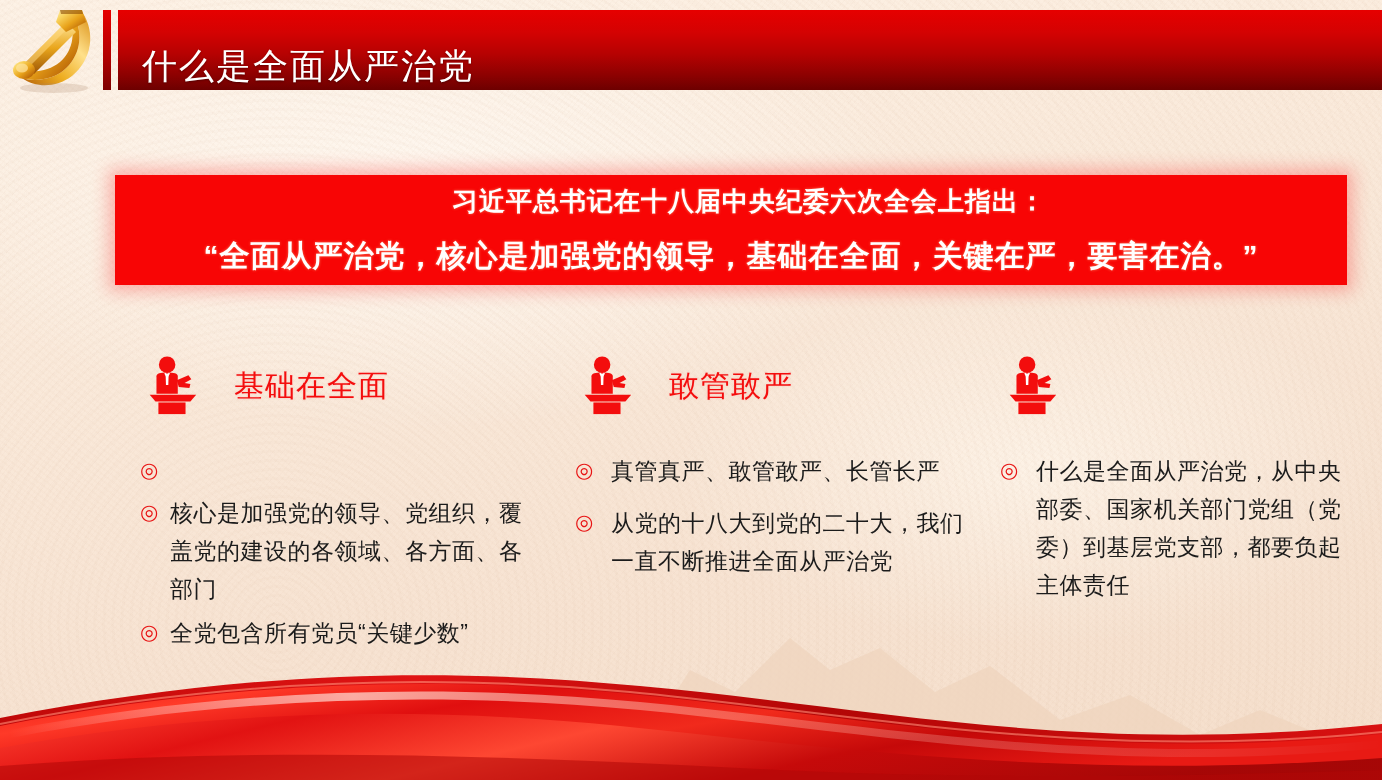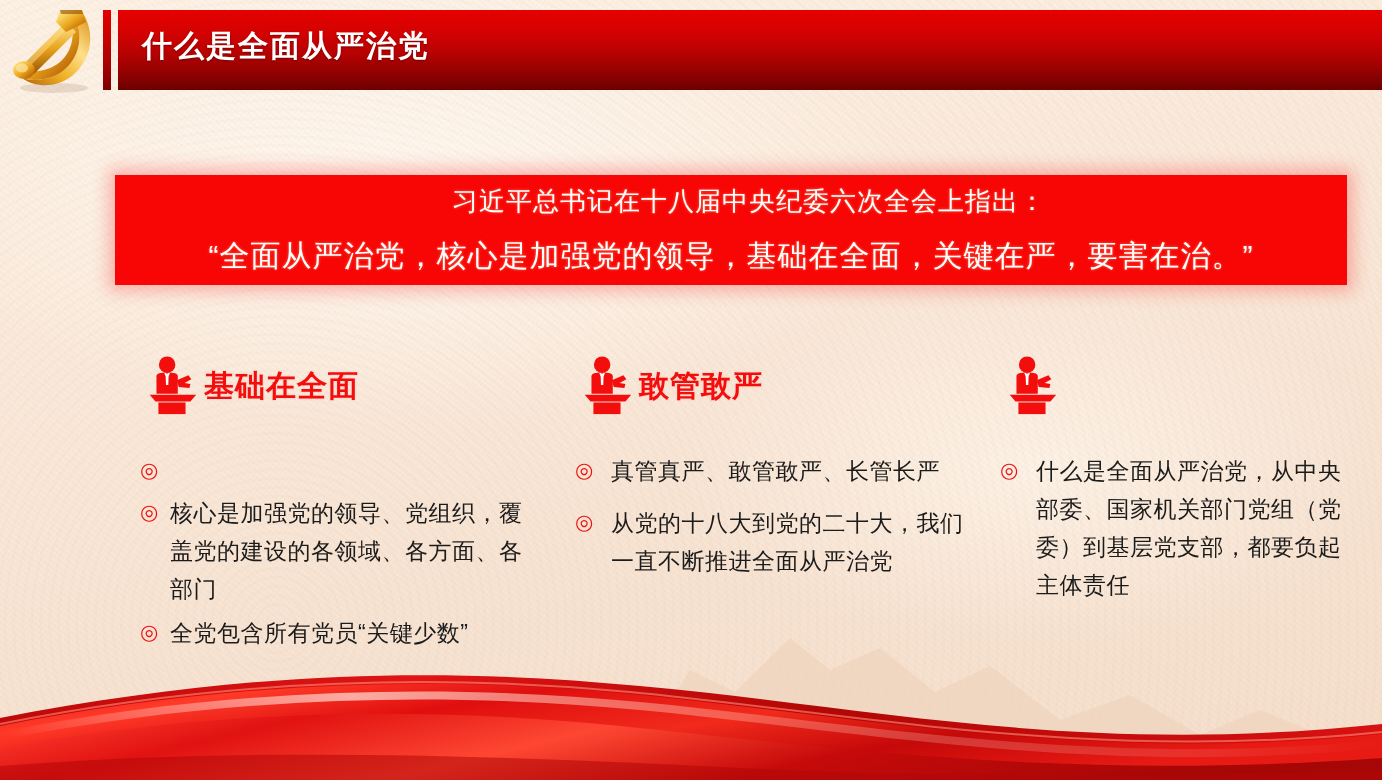--- a/index.html
+++ b/index.html
@@ -43,62 +43,62 @@
     background: linear-gradient(180deg,#e60000 0%,#d40202 28%,#b60202 55%,#8c0101 82%,#6d0000 100%);
   }
   #header-tick {
     position: absolute;
     left: 103px; top: 10px;
     width: 8px; height: 80px;
     background: linear-gradient(180deg,#e60000 0%,#b00101 60%,#7d0000 100%);
   }
   #header-title {
     position: absolute;
-    left: 142px; top: 22px;
-    font-size: 30px; font-weight: 700; color: #ffffff;
+    left: 142px; top: 42px;
+    font-size: 35px; font-weight: 400; color: #ffffff;
     letter-spacing: 2px; line-height: 48px;
     text-shadow: 0 1px 2px rgba(0,0,0,.35);
     white-space: nowrap;
   }
 
   
   #emblem { position: absolute; left: 4px; top: 2px; width: 100px; height: 92px; }
 
   
   #quote-box {
     position: absolute;
     left: 115px; top: 175px;
     width: 1232px; height: 110px;
     background: #f80505;
     box-shadow: 0 0 16px 6px rgba(248,40,40,.32);
     display: flex; flex-direction: column;
     justify-content: center; align-items: center;
   }
   .quote-line {
     color: #ffffff;
-    font-weight: 400;
+    font-weight: 700;
     white-space: nowrap;
     text-shadow: 0 0 3px rgba(255,210,150,.55);
   }
   #quote-line-1 { font-size: 26px; line-height: 40px; letter-spacing: 1px; padding-left: 36px; }
   #quote-line-2 { font-size: 30px; line-height: 46px; letter-spacing: 1px; margin-top: 12px; }
 
   
   #columns { position: absolute; left: 0; top: 350px; width: 1382px; height: 340px; }
 
   .column { position: absolute; top: 0; }
   #column-0 { left: 140px;  width: 400px; }
   #column-1 { left: 575px;  width: 390px; }
   #column-2 { left: 1000px; width: 350px; }
 
   .col-head { display: flex; align-items: center; height: 72px; }
   .podium-icon { width: 62px; height: 62px; flex: 0 0 62px; }
   .col-title {
-    margin-left: 2px;
-    font-size: 30px; font-weight: 700;
+    margin-left: 32px;
+    font-size: 30px; font-weight: 400;
     color: #f40d0d;
     letter-spacing: 1px;
     white-space: nowrap;
     text-shadow: 0 0 2px rgba(255,160,160,.5);
   }
 
   .bullets { margin-top: 30px; }
   .bullet-row { display: flex; align-items: flex-start; margin-bottom: 6px; }
   .bullet-mark {
     flex: 0 0 30px;

